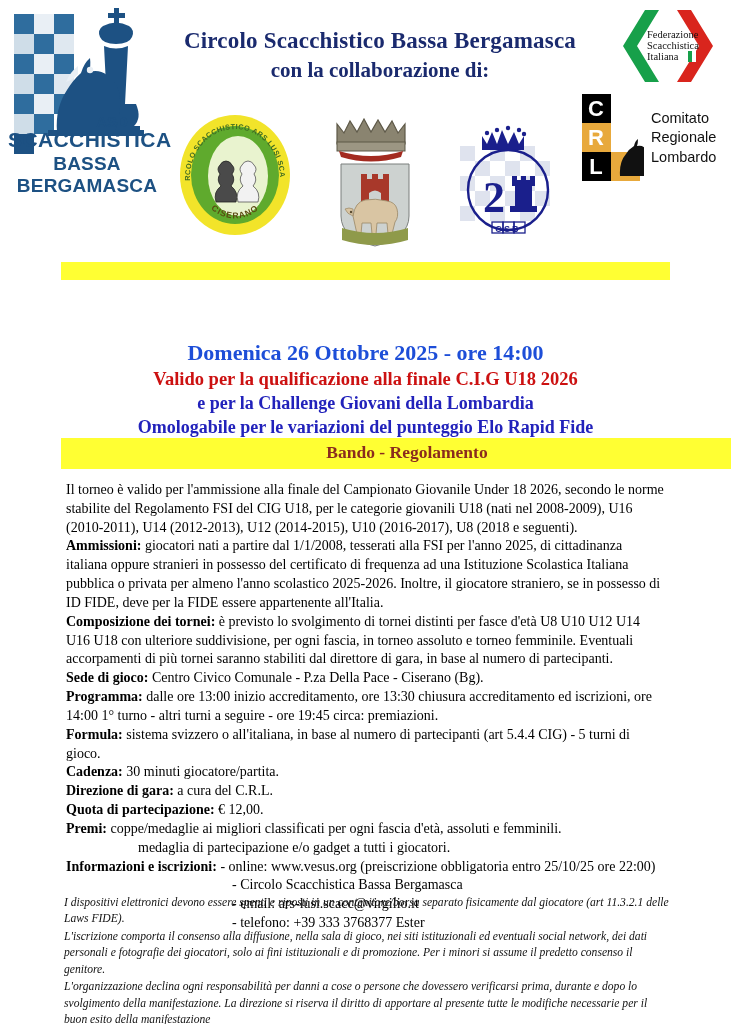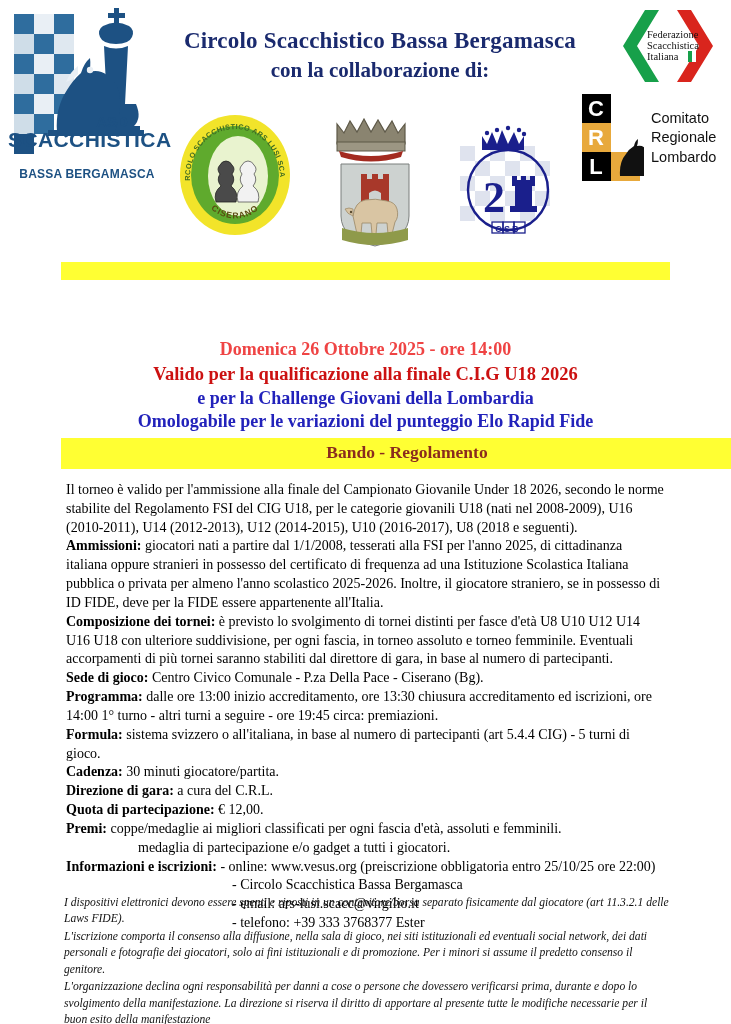--- a/index.html
+++ b/index.html
@@ -116,21 +116,21 @@
   
   .subtitle {
     position: absolute;
     left: 40px; top: 338px;
     width: 651px;
     text-align: center;
     font-family: "Liberation Serif", serif;
     font-weight: bold;
     line-height: 1.33;
   }
-  .subtitle .s1 { font-size: 18px; color: #ef4444; }
+  .subtitle .s1 { font-size: 22px; color: #1d4ed8; }
   .subtitle .s2 { font-size: 18.5px; color: #cc1111; }
   .subtitle .s3 { font-size: 18px; color: #2222bb; }
   .subtitle .s4 { font-size: 18px; color: #2222bb; }
 
   
   .bando-banner {
     position: absolute;
     left: 61px; top: 438px;
     width: 692px;
     box-sizing: border-box;
@@ -214,21 +214,21 @@
       <g fill="#1d5183">
         <path d="M49 128 q-2 -24 10 -42 q6 -10 14 -17 q3 -10 9 -15 q1 8 -1 14 q10 -3 18 3 q12 8 13 24 q1 16 -5 33 h-58z"></path>
         <path d="M70 62 q-8 6 -12 16 q7 -2 12 -8z" fill="#e9eff5"></path>
         <circle cx="82" cy="66" r="3.2" fill="#e9eff5"></circle>
       </g>
       <rect x="40" y="126" width="96" height="6" fill="#1d5183"></rect>
       <text x="104" y="123" font-family="Liberation Sans, sans-serif" font-size="15" font-weight="bold" fill="#1d5183" text-anchor="middle">ASD</text>
     </svg>
     <div style="position:absolute; left:0; top:124px; width:158px; text-align:center; font-family:'Liberation Sans',sans-serif; font-weight:bold; color:#1d5183;">
       <div style="font-size:21px; letter-spacing:.4px;">SCACCHISTICA</div>
-      <div style="font-size:12px; letter-spacing:.2px; margin-top:15px;">BASSA BERGAMASCA</div>
+      <div style="font-size:19px; letter-spacing:.2px; margin-top:1px;">BASSA BERGAMASCA</div>
     </div>
   </div>
 
   <div class="club-title">
     <span>Circolo Scacchistico Bassa Bergamasca</span>
   </div>
   <div class="collab">
     <span>con la collaborazione di:</span>
   </div>
 

